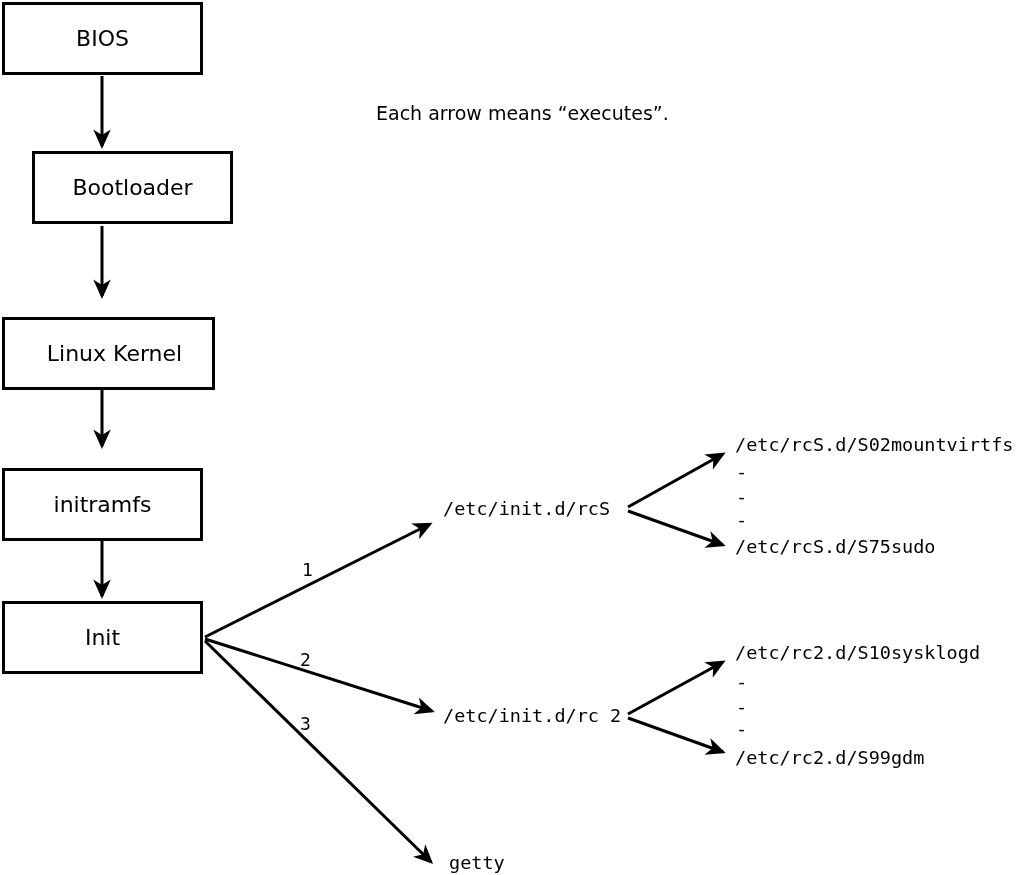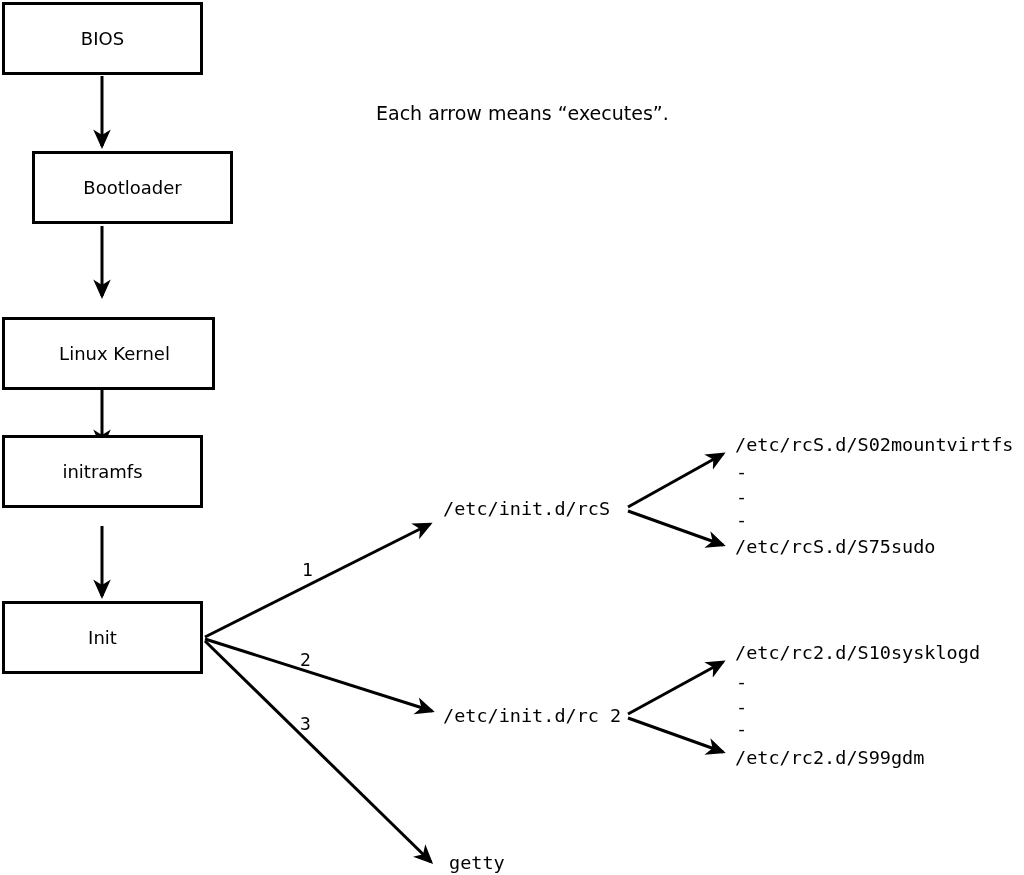--- a/index.html
+++ b/index.html
@@ -24,27 +24,27 @@
   .box {
     position: absolute;
     left: 2px;
     width: 195px;
     height: 67px;
     border: 3px solid #000000;
     background: #ffffff;
     display: flex;
     align-items: center;
     justify-content: center;
-    font-size: 18px;
+    font-size: 22px;
     line-height: 1;
   }
   .box-bios       { top: 2px; }
   .box-bootloader { top: 151px; margin-left: 30px; }
   .box-kernel     { top: 317px; padding-left: 12px; }
-  .box-initramfs  { top: 435px; }
+  .box-initramfs  { top: 468px; }
   .box-init       { top: 601px; }
 
   .note {
     position: absolute;
     left: 376px;
     top: 104px;
     font-size: 19px;
     line-height: 1;
     white-space: pre;
   }

